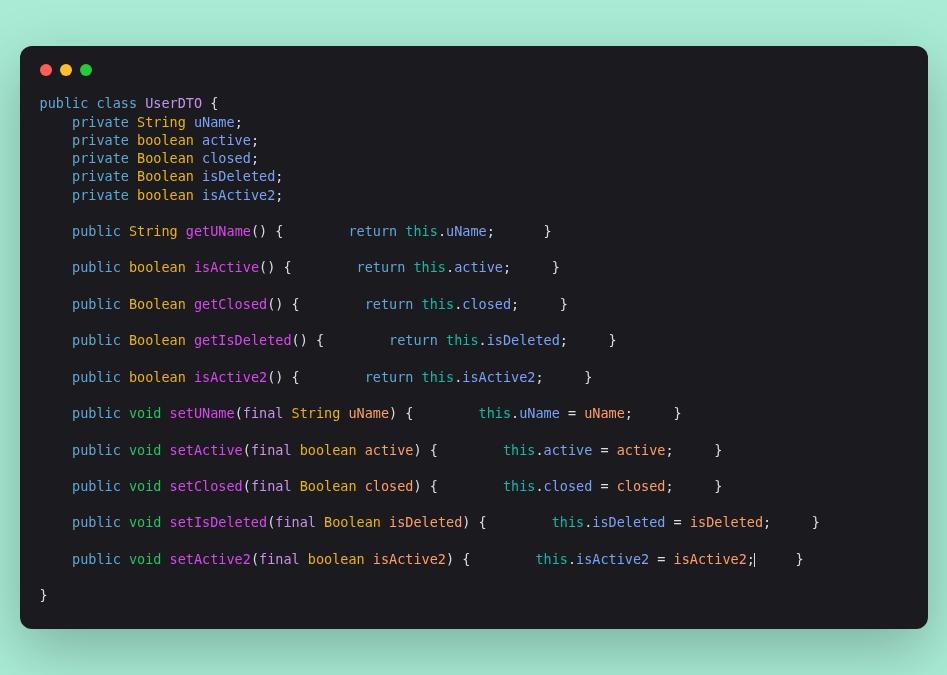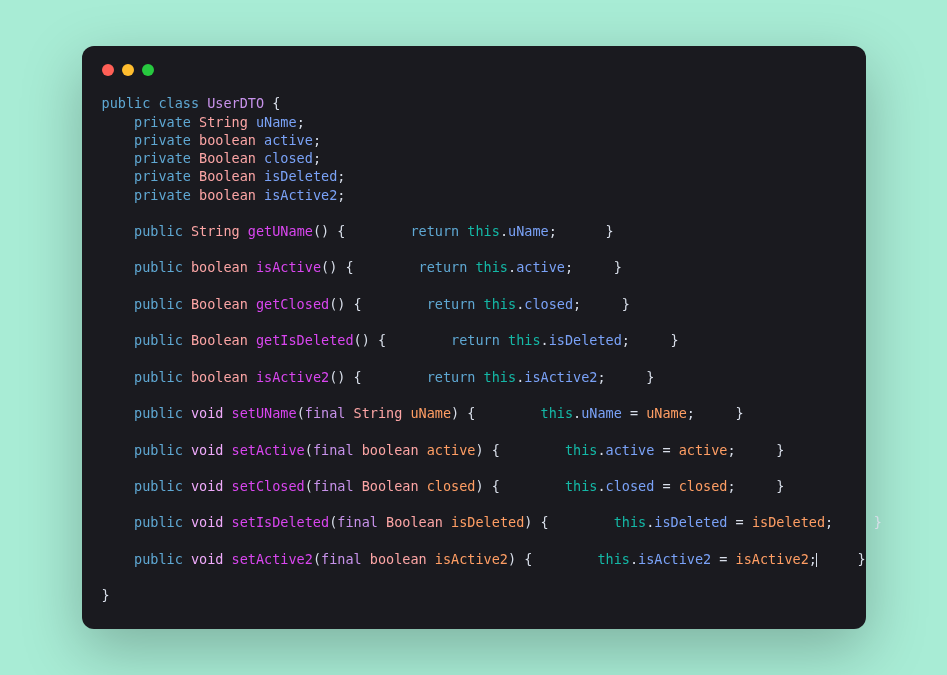--- a/index.html
+++ b/index.html
@@ -8,21 +8,21 @@
       width: 947px;
       height: 675px;
       display: flex;
       align-items: center;
       justify-content: center;
       font-family: 'SF Mono', 'Monaco', 'Menlo', 'Consolas', monospace;
     }
     .window {
       background: #1a1a1f;
       border-radius: 12px;
-      width: 784px;
+      width: 908px;
       padding: 18px 20px 24px 20px;
       box-shadow: 0 20px 60px rgba(0,0,0,0.25);
     }
     .titlebar {
       display: flex;
       gap: 8px;
       margin-bottom: 18px;
     }
     .dot {
       width: 12px;
@@ -32,28 +32,28 @@
     .dot.red { background: #ff5f56; }
     .dot.yellow { background: #ffbd2e; }
     .dot.green { background: #27c93f; }
     .code {
       font-size: 13.5px;
       line-height: 1.35;
       white-space: pre;
       color: #d8dee9;
     }
     .kw { color: #5fa8d3; }
-    .type { color: #fca5a5; }
+    .type { color: #eab308; }
     .classname { color: #c792ea; }
     .field { color: #7aa2f7; }
     .method { color: #d946ef; }
     .punct { color: #d8dee9; }
     .this { color: #14b8a6; }
     .param { color: #ff9e64; }
-    .void { color: #f0abfc; }
+    .void { color: #22c55e; }
     .final { color: #c792ea; text-align: center; }
     .eq { color: #d8dee9; }
     .cursor {
       display: inline-block;
       width: 1px;
       height: 14px;
       background: #d8dee9;
       vertical-align: middle;
       margin-left: -1px;
     }

